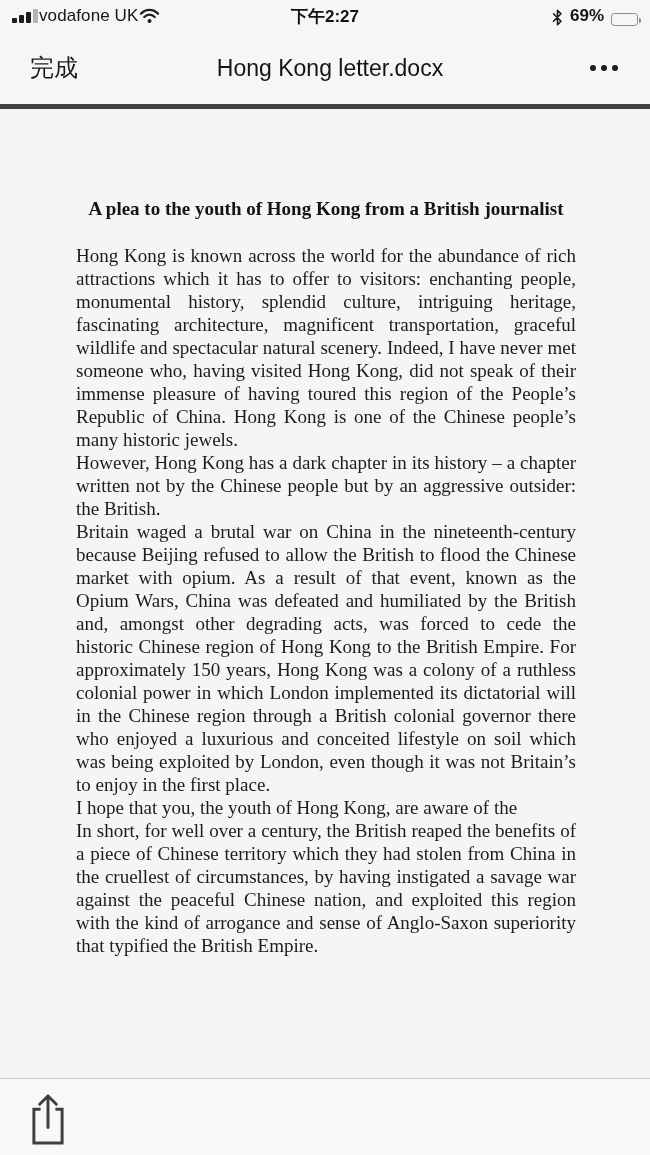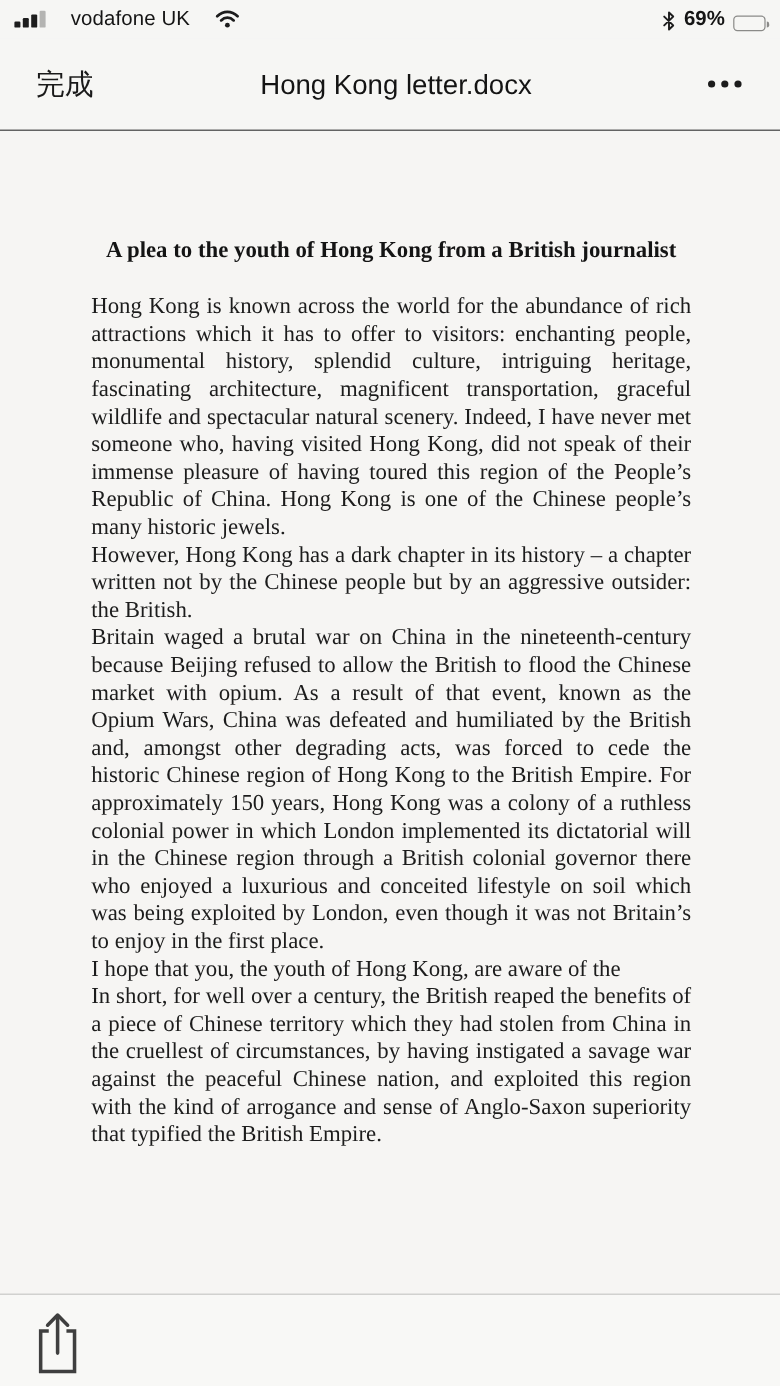--- a/index.html
+++ b/index.html
@@ -10,21 +10,21 @@
     position: relative; width: 650px; height: 1155px;
     background: #f5f5f3; overflow: hidden; color: #161616;
   }
 
   
   .status-bar {
     position: absolute; top: 0; left: 0; right: 0; height: 32px;
     display: flex; align-items: center; padding: 0 12px;
     background: #f6f6f4;
   }
-  .sb-left { display: flex; align-items: center; gap: 21px; }
+  .sb-left { display: flex; align-items: center; gap: 1px; }
   .signal-bars { display: flex; align-items: flex-end; gap: 2px; height: 15px; padding-bottom: 1px; }
   .signal-bars i { display: block; width: 5px; border-radius: 1px; background: #1d1d1d; }
   .signal-bars i:nth-child(1) { height: 5px; }
   .signal-bars i:nth-child(2) { height: 8px; }
   .signal-bars i:nth-child(3) { height: 11px; }
   .signal-bars i:nth-child(4) { height: 14px; background: #b4b4b2; }
   .carrier { font-size: 17px; letter-spacing: 0.1px; color: #151515; }
   .sb-time {
     position: absolute; left: 0; right: 0; text-align: center;
     font-size: 17px; font-weight: 700; color: #121212; pointer-events: none;
@@ -34,21 +34,21 @@
   .battery { position: relative; width: 27px; height: 13px; border: 1.5px solid #8a8a88;
              border-radius: 3.5px; padding: 1.5px; }
   .battery .fill { height: 100%; background: #1b1b1b; border-radius: 1.5px; }
   .battery .nub { position: absolute; right: -4px; top: 3.5px; width: 2.5px; height: 5px;
                   background: #8a8a88; border-radius: 0 2px 2px 0; }
 
   
   .nav-bar {
     position: absolute; top: 32px; left: 0; right: 0; height: 77px;
     display: flex; align-items: center; padding: 0 30px;
-    background: #f6f6f4; border-bottom: 1px solid #404040;
+    background: #f6f6f4; border-bottom: 5px solid #404040;
   }
   .done-btn { font-size: 24px; color: #1a1a1a; background: none; border: none;
               font-family: inherit; cursor: pointer; padding: 0; }
   .nav-title {
     position: absolute; left: 100px; right: 90px; text-align: center;
     font-size: 23px; color: #141414; white-space: nowrap; overflow: hidden;
   }
   .more-btn { margin-left: auto; background: none; border: none; cursor: pointer;
               display: flex; gap: 5px; align-items: center; padding: 6px 2px; z-index: 1; }
   .more-btn i { width: 6px; height: 6px; border-radius: 50%; background: #1c1c1c; display: block; }
@@ -96,20 +96,21 @@
       </span>
       <span class="carrier">vodafone UK</span>
       <span>
         <svg class="icon-svg" width="21" height="16" viewBox="0 0 21 16">
           <path d="M2 5.6 C4.6 3 7.3 1.8 10.5 1.8 C13.7 1.8 16.4 3 19 5.6" fill="none" stroke="#1d1d1d" stroke-width="2.3" stroke-linecap="round"></path>
           <path d="M5.3 9 C6.9 7.4 8.6 6.7 10.5 6.7 C12.4 6.7 14.1 7.4 15.7 9" fill="none" stroke="#1d1d1d" stroke-width="2.3" stroke-linecap="round"></path>
           <circle cx="10.5" cy="13" r="2" fill="#1d1d1d"></circle>
         </svg>
       </span>
     </div>
+    <div class="sb-time">下午2:27</div>
     <div class="sb-right">
       <span>
         <svg class="icon-svg" width="11" height="17" viewBox="0 0 11 17">
           <path d="M1.5 4.8 L9 12.2 L5.5 15.6 V1.4 L9 4.8 L1.5 12.2" fill="none" stroke="#1d1d1d" stroke-width="1.6" stroke-linejoin="round" stroke-linecap="round"></path>
         </svg>
       </span>
       <span class="batt-pct">69%</span>
       <span class="battery">
         <span class="fill" style="width: 69%;"></span>
         <span class="nub"></span>

